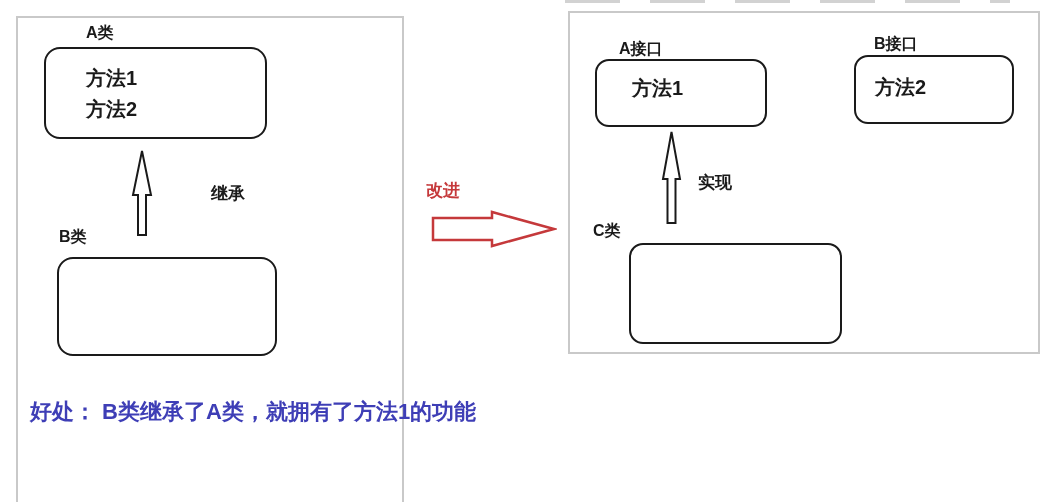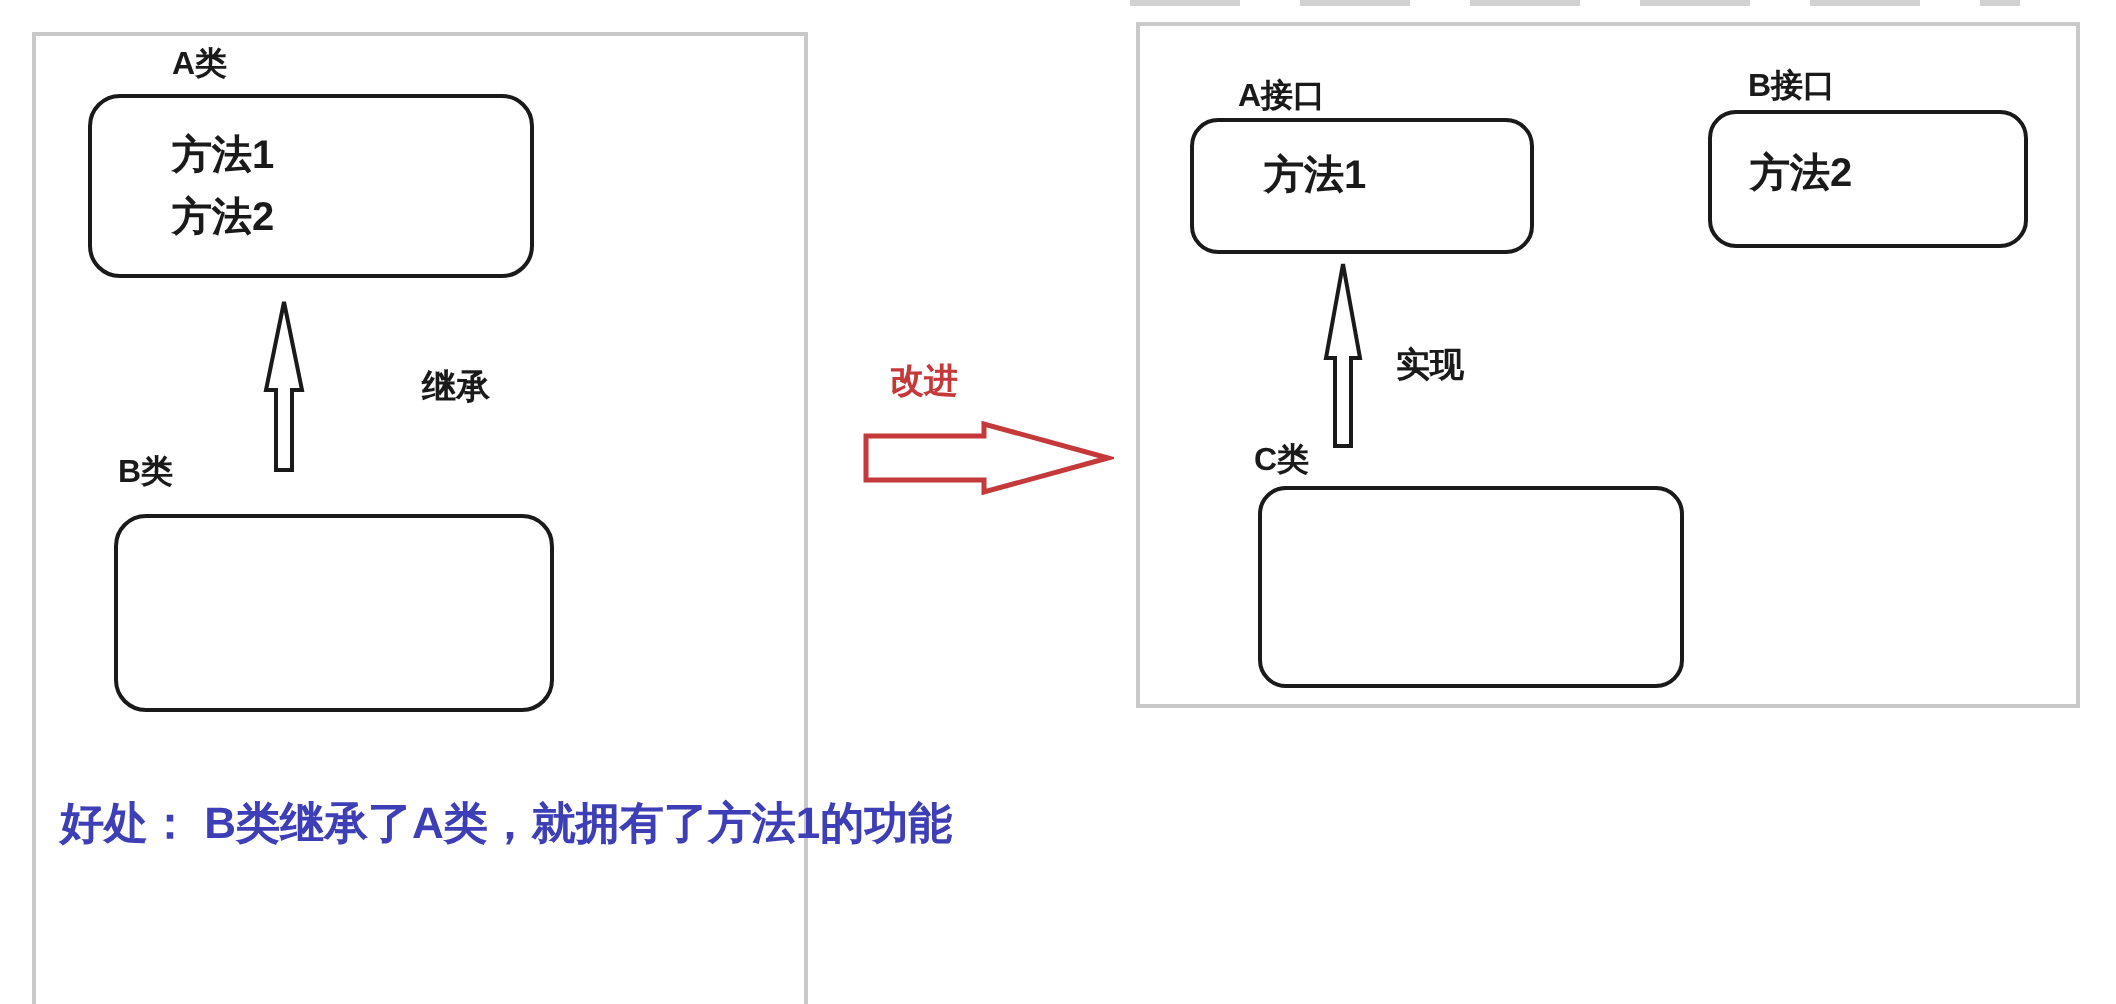--- a/index.html
+++ b/index.html
@@ -77,21 +77,21 @@
 
     <div class="lbl lbl-17" style="left:152px;top:166px;margin-left:41px;">继承</div>
 
     <div class="lbl" style="left:41px;top:210px;">B类</div>
 
     <div class="shape-box r16" style="left:39px;top:239px;width:220px;height:99px;"></div>
 
     <div class="note blue" style="left:12px;top:384px;">好处： B类继承了A类，就拥有了方法1的功能</div>
   </div>
 
-  <div class="lbl lbl-17 red" style="left:445px;top:181px;">改进</div>
+  <div class="lbl lbl-17 red" style="left:426px;top:181px;">改进</div>
 
   <svg class="arrow-svg" style="left:430px;top:209px;" width="127" height="41" viewBox="0 0 127 41">
     <polygon points="3,9 62,9 62,3 124,20 62,37 62,31 3,31" fill="#ffffff" stroke="#c5393b" stroke-width="2.5" stroke-linejoin="miter"></polygon>
   </svg>
 
   <div class="panel" id="right-panel">
 
     <div class="lbl" style="left:49px;top:27px;">A接口</div>
 
     <div class="shape-box r14" style="left:25px;top:46px;width:172px;height:68px;"></div>
@@ -103,18 +103,18 @@
     <div class="shape-box r14" style="left:284px;top:42px;width:160px;height:69px;"></div>
 
     <div class="method" style="left:305px;top:65px;">方法2</div>
 
     <svg class="arrow-svg" style="left:91px;top:118px;" width="21" height="94" viewBox="0 0 21 94">
       <polygon points="10.5,1 2,48 6.5,48 6.5,92 14.5,92 14.5,48 19,48" fill="#ffffff" stroke="#1a1a1a" stroke-width="2" stroke-linejoin="miter"></polygon>
     </svg>
 
     <div class="lbl lbl-17" style="left:128px;top:160px;">实现</div>
 
-    <div class="lbl" style="left:23px;top:209px;margin-left:34px;">C类</div>
+    <div class="lbl" style="left:23px;top:209px;">C类</div>
 
     <div class="shape-box r14" style="left:59px;top:230px;width:213px;height:101px;"></div>
   </div>
 
 </div>
 
 </body></html>

